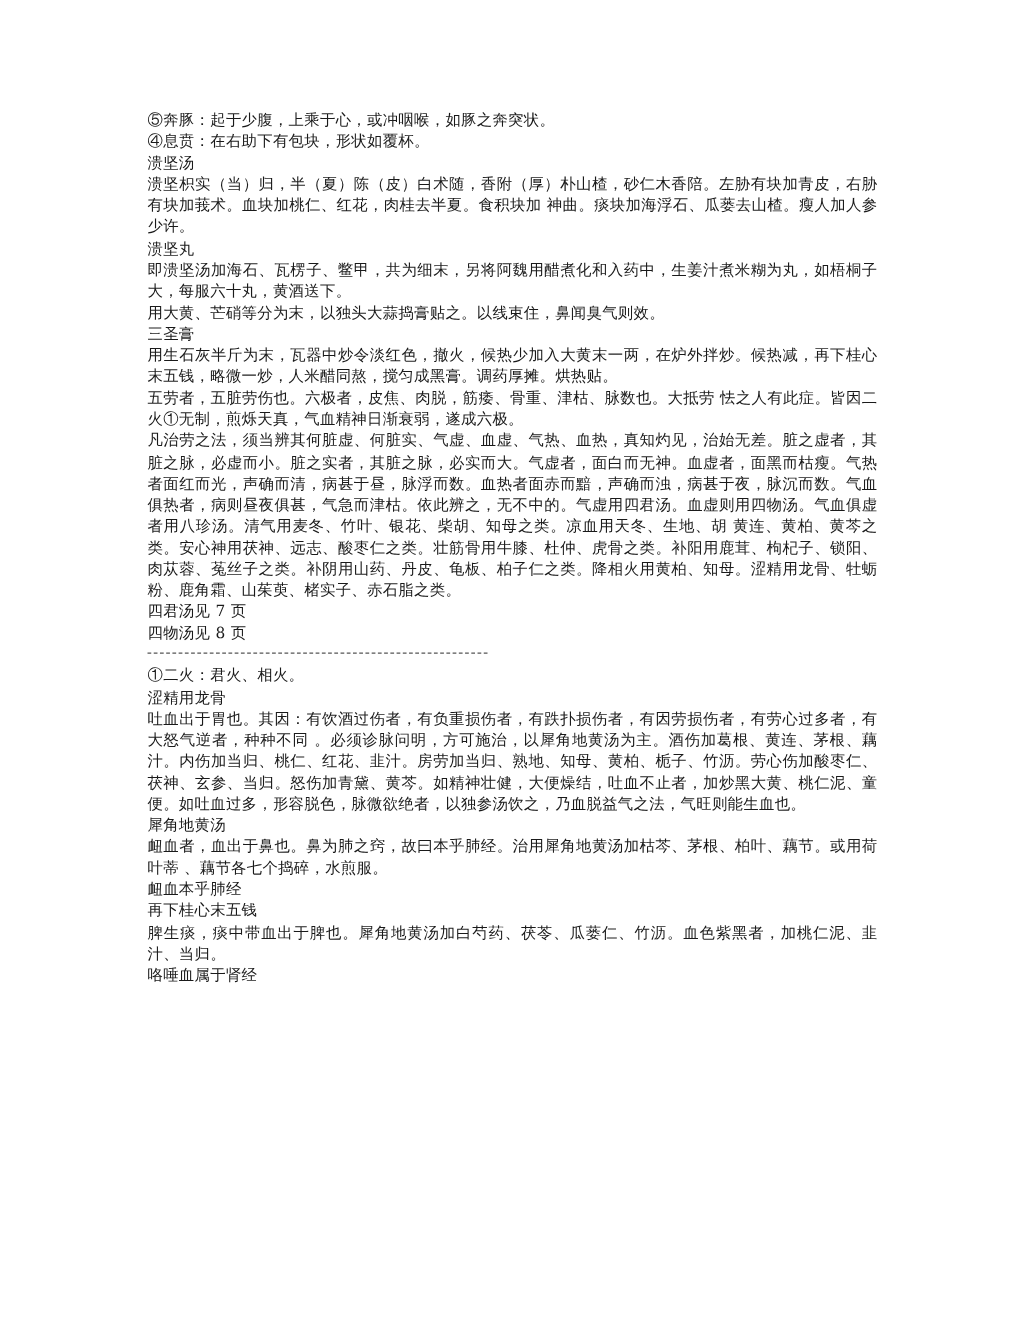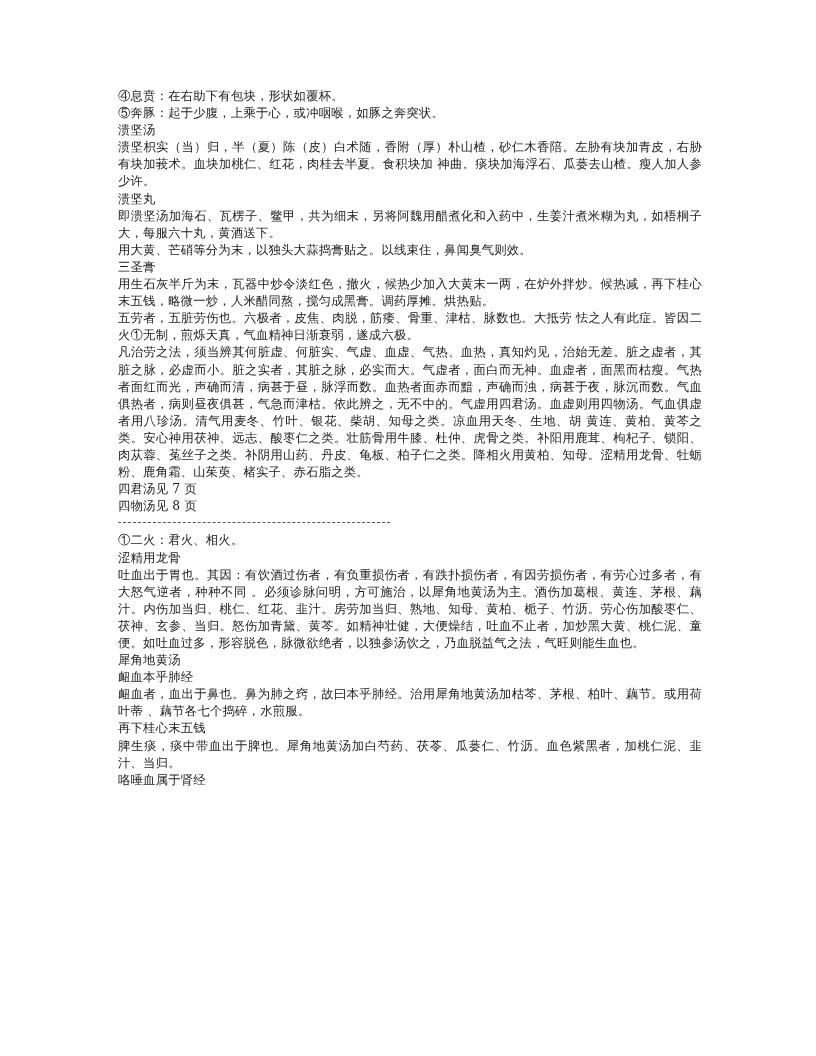--- a/index.html
+++ b/index.html
@@ -58,40 +58,40 @@
     width: 272px;
     border-top: 1px dashed #555555;
   }
 </style>
 </head>
 <body>
 
 <div class="page">
   <div class="content">
 
+    <p class="line short">⑤奔豚：起于少腹，上乘于心，或冲咽喉，如豚之奔突状。</p>
     <p class="line short">④息贲：在右助下有包块，形状如覆杯。</p>
-    <p class="line short">⑤奔豚：起于少腹，上乘于心，或冲咽喉，如豚之奔突状。</p>
     <p class="line short">溃坚汤</p>
     <p class="line">溃坚枳实（当）归，半（夏）陈（皮）白术随，香附（厚）朴山楂，砂仁木香陪。左胁有块加青皮，右胁有块加莪术。血块加桃仁、红花，肉桂去半夏。食积块加 神曲。痰块加海浮石、瓜蒌去山楂。瘦人加人参少许。</p>
     <p class="line short">溃坚丸</p>
     <p class="line">即溃坚汤加海石、瓦楞子、鳖甲，共为细末，另将阿魏用醋煮化和入药中，生姜汁煮米糊为丸，如梧桐子大，每服六十丸，黄酒送下。</p>
     <p class="line">用大黄、芒硝等分为末，以独头大蒜捣膏贴之。以线束住，鼻闻臭气则效。</p>
     <p class="line short">三圣膏</p>
     <p class="line">用生石灰半斤为末，瓦器中炒令淡红色，撤火，候热少加入大黄末一两，在炉外拌炒。候热减，再下桂心末五钱，略微一炒，人米醋同熬，搅匀成黑膏。调药厚摊。烘热贴。</p>
     <p class="line">五劳者，五脏劳伤也。六极者，皮焦、肉脱，筋痿、骨重、津枯、脉数也。大抵劳 怯之人有此症。皆因二火①无制，煎烁天真，气血精神日渐衰弱，遂成六极。</p>
     <p class="line">凡治劳之法，须当辨其何脏虚、何脏实、气虚、血虚、气热、血热，真知灼见，治始无差。脏之虚者，其脏之脉，必虚而小。脏之实者，其脏之脉，必实而大。气虚者，面白而无神。血虚者，面黑而枯瘦。气热者面红而光，声确而清，病甚于昼，脉浮而数。血热者面赤而黯，声确而浊，病甚于夜，脉沉而数。气血俱热者，病则昼夜俱甚，气急而津枯。依此辨之，无不中的。气虚用四君汤。血虚则用四物汤。气血俱虚者用八珍汤。清气用麦冬、竹叶、银花、柴胡、知母之类。凉血用天冬、生地、胡 黄连、黄柏、黄芩之类。安心神用茯神、远志、酸枣仁之类。壮筋骨用牛膝、杜仲、虎骨之类。补阳用鹿茸、枸杞子、锁阳、肉苁蓉、菟丝子之类。补阴用山药、丹皮、龟板、柏子仁之类。降相火用黄柏、知母。涩精用龙骨、牡蛎粉、鹿角霜、山茱萸、楮实子、赤石脂之类。</p>
     <p class="line short">四君汤见 7 页</p>
     <p class="line short">四物汤见 8 页</p>
 
     <div class="sep"></div>
 
     <p class="line short">①二火：君火、相火。</p>
     <p class="line short">涩精用龙骨</p>
     <p class="line">吐血出于胃也。其因：有饮酒过伤者，有负重损伤者，有跌扑损伤者，有因劳损伤者，有劳心过多者，有大怒气逆者，种种不同 。必须诊脉问明，方可施治，以犀角地黄汤为主。酒伤加葛根、黄连、茅根、藕汁。内伤加当归、桃仁、红花、韭汁。房劳加当归、熟地、知母、黄柏、栀子、竹沥。劳心伤加酸枣仁、茯神、玄参、当归。怒伤加青黛、黄芩。如精神壮健，大便燥结，吐血不止者，加炒黑大黄、桃仁泥、童便。如吐血过多，形容脱色，脉微欲绝者，以独参汤饮之，乃血脱益气之法，气旺则能生血也。</p>
     <p class="line short">犀角地黄汤</p>
+    <p class="line">衄血者，血出于鼻也。鼻为肺之窍，故曰本乎肺经。治用犀角地黄汤加枯芩、茅根、柏叶、藕节。或用荷叶蒂 、藕节各七个捣碎，水煎服。</p>
     <p class="line short">衄血本乎肺经</p>
-    <p class="line">衄血者，血出于鼻也。鼻为肺之窍，故曰本乎肺经。治用犀角地黄汤加枯芩、茅根、柏叶、藕节。或用荷叶蒂 、藕节各七个捣碎，水煎服。</p>
     <p class="line short">再下桂心末五钱</p>
     <p class="line">脾生痰，痰中带血出于脾也。犀角地黄汤加白芍药、茯苓、瓜蒌仁、竹沥。血色紫黑者，加桃仁泥、韭汁、当归。</p>
     <p class="line short">咯唾血属于肾经</p>
 
   </div>
 </div>
 
 </body></html>

